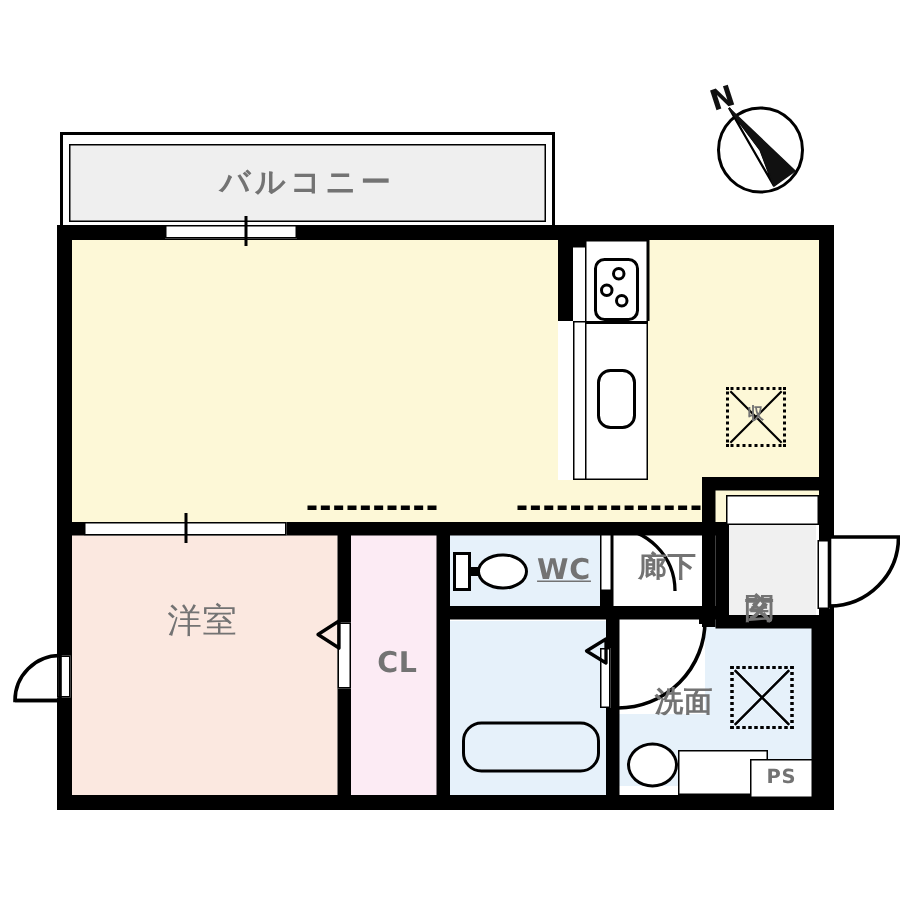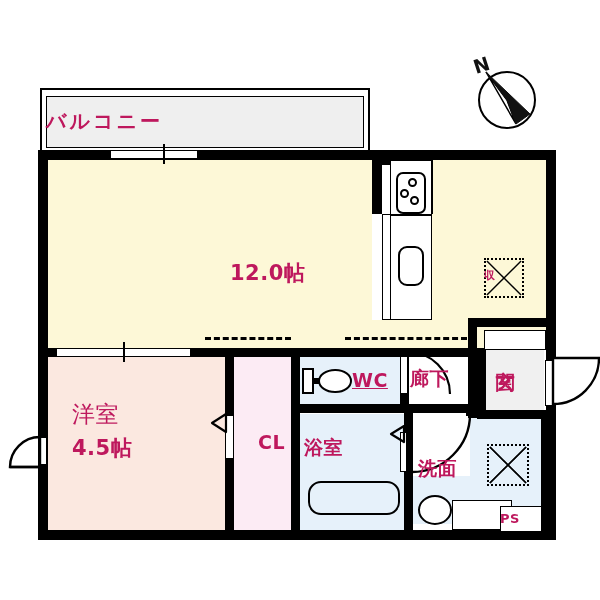--- a/index.html
+++ b/index.html
@@ -45,21 +45,22 @@
   .boxline-thin {
     position: absolute;
     border: 1.6px solid #000;
     box-sizing: border-box;
     background: #ffffff;
   }
 
   
   .label {
     position: absolute;
-    color: #be185d;
+    color: #737373;
+    text-align: center;
     white-space: nowrap;
     line-height: 1.12;
     letter-spacing: 0.5px;
   }
   .lbl-ldk      { font-size: 23px; font-weight: 600; }
   .lbl-ldk-area { font-size: 21px; font-weight: 600; }
   .lbl-room     { font-size: 23px; font-weight: 400; }
   .lbl-room-area{ font-size: 21px; font-weight: 600; }
   .lbl-md       { font-size: 19px; font-weight: 600; }
   .lbl-xs       { font-size: 13px; font-weight: 600; }
@@ -307,30 +308,27 @@
       <line x1="1" y1="1" x2="41" y2="41" stroke="#000" stroke-width="1.6"></line>
       <line x1="41" y1="1" x2="1" y2="41" stroke="#000" stroke-width="1.6"></line>
     </svg>
   </div>
 
   <div class="boxline-thin abs" style="left:500px; top:506px; width:42px; height:26px; border-width:1.8px; background:#ffffff;"></div>
   <div class="label lbl-xs" style="left:500px; top:512px; width:42px;">PS</div>
 
   <div class="boxline-thin abs" style="left:484px; top:330px; width:62px; height:20px; border-width:1.8px; background:#ffffff;"></div>
 
-  <div class="label lbl-ldk-area" style="left:230px; top:262px; width:126px;">12.0帖</div>
 
   <div class="label lbl-room" style="left:72px; top:402px; width:126px;">洋室</div>
-  <div class="label lbl-room-area" style="left:72px; top:437px; width:126px;">4.5帖</div>
-
-  <div class="label lbl-md" style="left:235px; top:432px; width:60px;padding-left:23px;">CL</div>
+
+  <div class="label lbl-md" style="left:235px; top:432px; width:60px;">CL</div>
 
   <div class="label lbl-md" style="left:352px; top:370px; width:48px;text-decoration:underline;">WC</div>
 
-  <div class="label lbl-md" style="left:304px; top:437px; width:100px;">浴室</div>
 
   <div class="label lbl-md" style="left:418px; top:458px; width:76px;">洗面</div>
 
   <div class="label lbl-md" style="left:410px; top:368px; width:70px;">廊下</div>
 
   <div class="label lbl-vert" style="left:495px; top:356px; height:50px;">玄関</div>
 
   <div class="compass" style="left:462px; top:52px; width:84px; height:84px;">
     <svg width="84" height="84" viewBox="0 0 84 84">
       <circle cx="45" cy="48" r="28" fill="#ffffff" stroke="#000" stroke-width="2"></circle>

